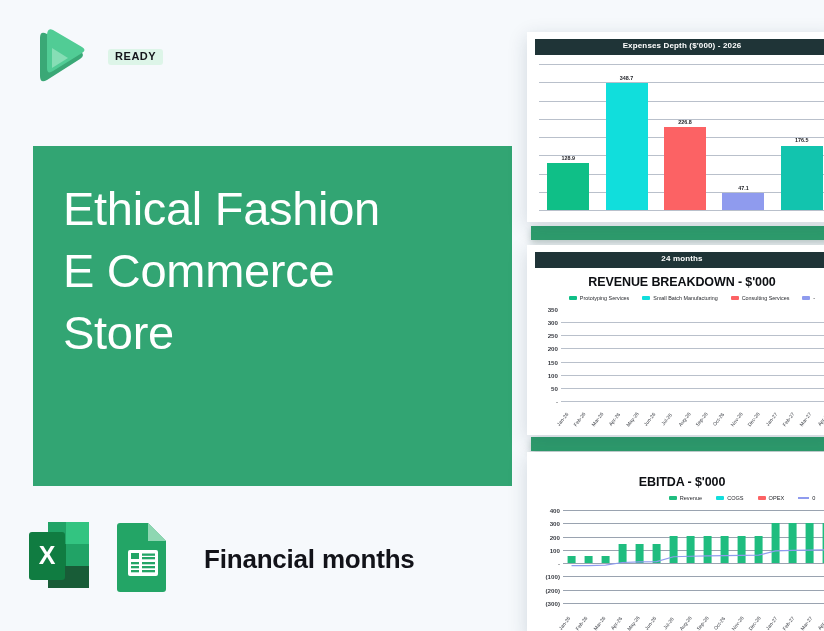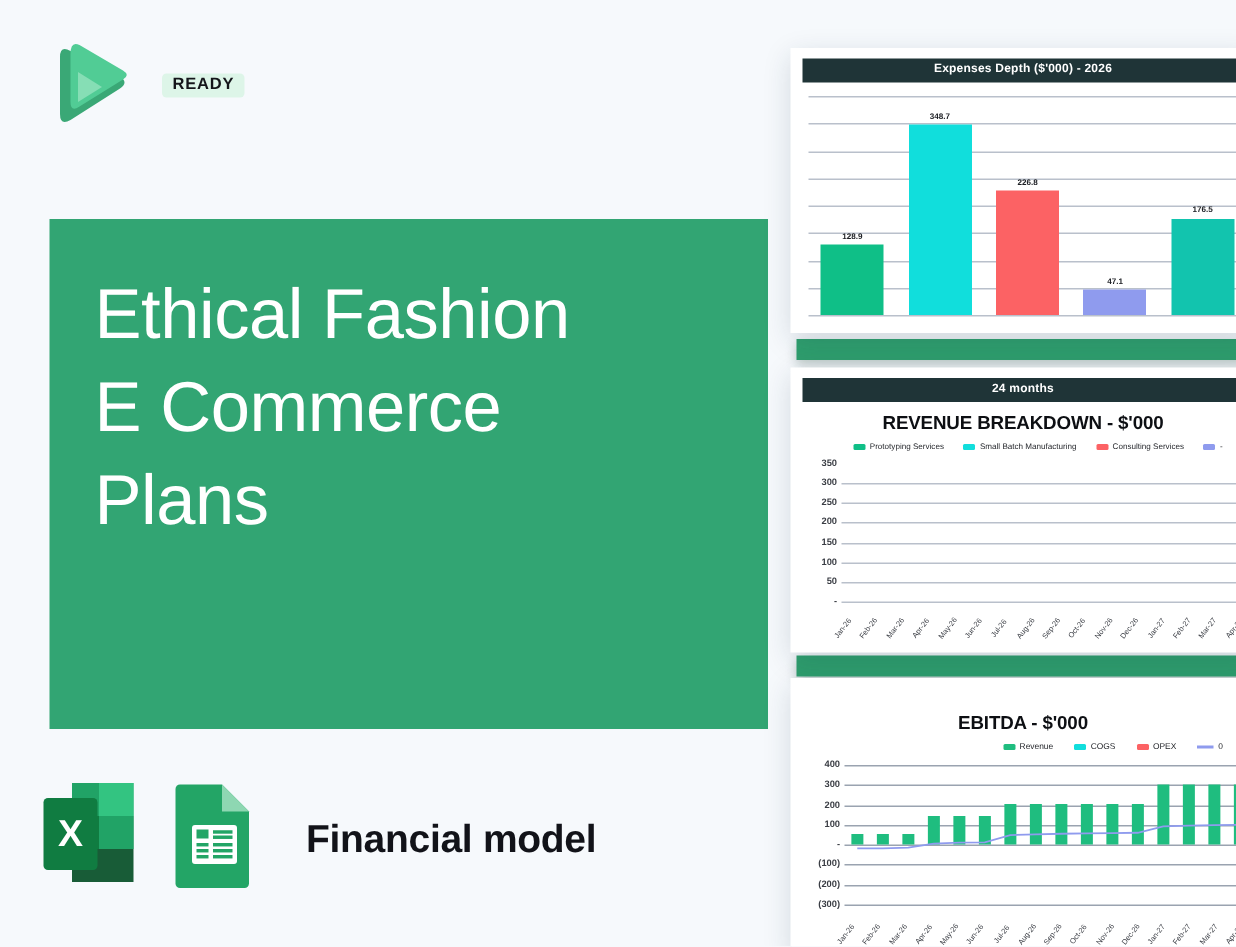--- a/index.html
+++ b/index.html
@@ -104,21 +104,21 @@
       </svg>
     </div>
     <div class="brand-text">
       <span class="ready-badge">READY</span>
     </div>
   </div>
 
   <div id="title-panel">
     <div id="title-text">Ethical Fashion
 E Commerce
-Plans</div>
+Store</div>
   </div>
 
   <div id="footer-row">
     <div class="file-icon">
       <svg width="62" height="74" viewBox="0 0 62 74">
         <rect x="20" y="2" width="41" height="22" fill="#21a366"></rect>
         <rect x="20" y="24" width="41" height="22" fill="#107c41"></rect>
         <rect x="20" y="46" width="41" height="22" fill="#185c37"></rect>
         <rect x="38" y="2" width="23" height="22" fill="#33c481"></rect>
         <rect x="38" y="24" width="23" height="22" fill="#21a366"></rect>
@@ -135,21 +135,21 @@
         <rect x="28" y="33.5" width="13" height="2.3" fill="#23a566"></rect>
         <rect x="28" y="37" width="13" height="2.3" fill="#23a566"></rect>
         <rect x="17" y="42" width="8" height="2.3" fill="#23a566"></rect>
         <rect x="28" y="42" width="13" height="2.3" fill="#23a566"></rect>
         <rect x="17" y="46" width="8" height="2.3" fill="#23a566"></rect>
         <rect x="28" y="46" width="13" height="2.3" fill="#23a566"></rect>
         <rect x="17" y="50" width="8" height="2.3" fill="#23a566"></rect>
         <rect x="28" y="50" width="13" height="2.3" fill="#23a566"></rect>
       </svg>
     </div>
-    <span id="footer-label">Financial model</span>
+    <span id="footer-label">Financial months</span>
   </div>
 
   <div class="accent-bar" id="accent-1"></div>
   <div class="accent-bar" id="accent-2"></div>
 
   <div class="chart-card" id="card-expenses">
     <div class="card-inner">
       <div class="dark-bar">Expenses Depth ($'000) - 2026</div>
       <div class="plot" id="plot-expenses" style="position:absolute;left:12px;right:6px;top:32px;bottom:12px;">
           <div class="gridline" style="top: 0%;"></div>

